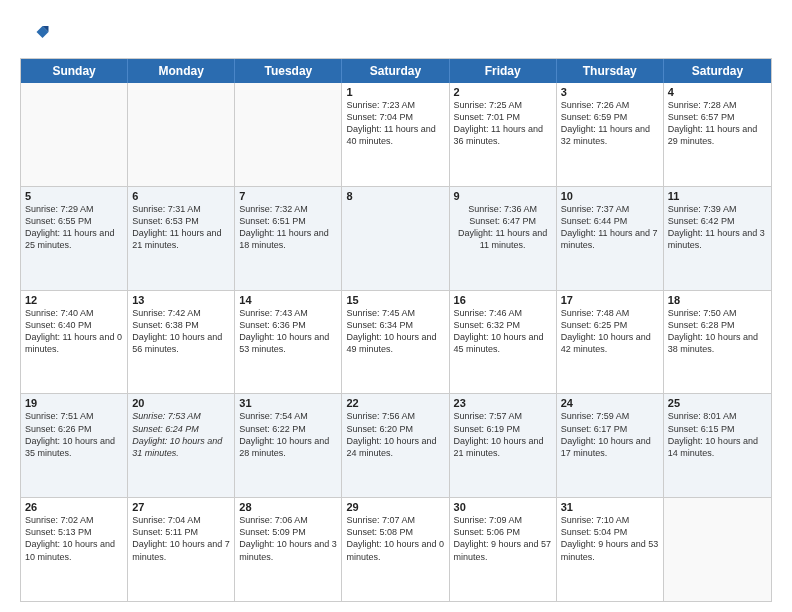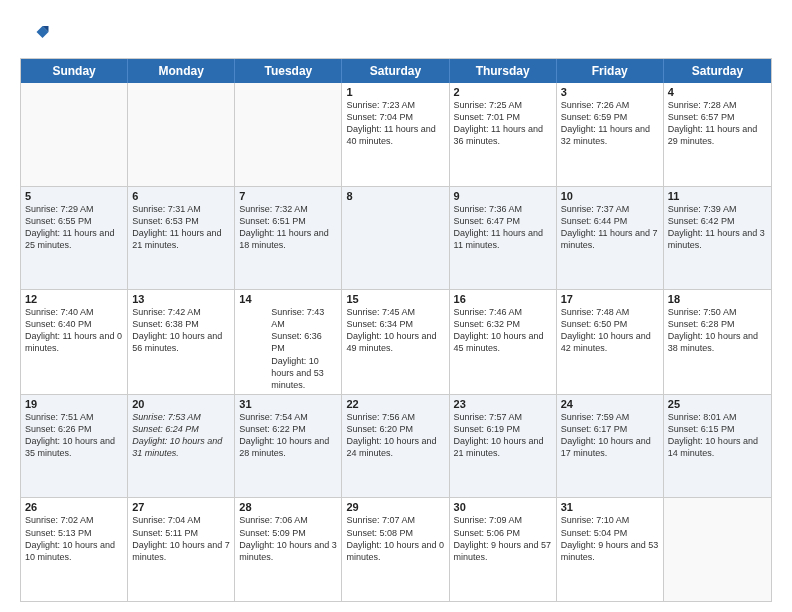--- a/index.html
+++ b/index.html
@@ -131,22 +131,22 @@
       <div class="subtitle"></div>
     </div>
   </div>
 
   <div class="calendar">
     <div class="cal-header">
     <div class="cal-header-cell">Sunday</div>
         <div class="cal-header-cell">Monday</div>
         <div class="cal-header-cell">Tuesday</div>
         <div class="cal-header-cell">Saturday</div>
+        <div class="cal-header-cell">Friday</div>
         <div class="cal-header-cell">Thursday</div>
-        <div class="cal-header-cell">Friday</div>
         <div class="cal-header-cell">Saturday</div>
       </div>
     <div class="cal-body">
     <div class="cal-row">
           <div class="cal-cell empty"></div>
           <div class="cal-cell empty"></div>
           <div class="cal-cell empty"></div>
           <div class="cal-cell">
             <div class="day-num">1</div>
             <div class="cell-text" style="white-space: pre-line;">Sunrise: 7:23 AM
@@ -189,21 +189,21 @@
             <div class="day-num">7</div>
             <div class="cell-text" style="white-space: pre-line;">Sunrise: 7:32 AM
 Sunset: 6:51 PM
 Daylight: 11 hours and 18 minutes.</div>
           </div>
           <div class="cal-cell">
             <div class="day-num">8</div>
           </div>
           <div class="cal-cell">
             <div class="day-num">9</div>
-            <div class="cell-text" style="white-space: pre-line;">Sunrise: 7:36 AM
+            <div class="cell-text" style="white-space: pre-line; text-align: center;">Sunrise: 7:36 AM
 Sunset: 6:47 PM
 Daylight: 11 hours and 11 minutes.</div>
           </div>
           <div class="cal-cell">
             <div class="day-num">10</div>
             <div class="cell-text" style="white-space: pre-line;">Sunrise: 7:37 AM
 Sunset: 6:44 PM
 Daylight: 11 hours and 7 minutes.</div>
           </div>
           <div class="cal-cell">
@@ -221,40 +221,40 @@
 Daylight: 11 hours and 0 minutes.</div>
           </div>
           <div class="cal-cell">
             <div class="day-num">13</div>
             <div class="cell-text" style="white-space: pre-line;">Sunrise: 7:42 AM
 Sunset: 6:38 PM
 Daylight: 10 hours and 56 minutes.</div>
           </div>
           <div class="cal-cell">
             <div class="day-num">14</div>
-            <div class="cell-text" style="white-space: pre-line; margin-left: 32px;">Sunrise: 7:43 AM
+            <div class="cell-text" style="white-space: pre-line;">Sunrise: 7:43 AM
 Sunset: 6:36 PM
 Daylight: 10 hours and 53 minutes.</div>
           </div>
           <div class="cal-cell">
             <div class="day-num">15</div>
             <div class="cell-text" style="white-space: pre-line;">Sunrise: 7:45 AM
 Sunset: 6:34 PM
 Daylight: 10 hours and 49 minutes.</div>
           </div>
           <div class="cal-cell">
             <div class="day-num">16</div>
             <div class="cell-text" style="white-space: pre-line;">Sunrise: 7:46 AM
 Sunset: 6:32 PM
 Daylight: 10 hours and 45 minutes.</div>
           </div>
           <div class="cal-cell">
             <div class="day-num">17</div>
             <div class="cell-text" style="white-space: pre-line;">Sunrise: 7:48 AM
-Sunset: 6:50 PM
+Sunset: 6:25 PM
 Daylight: 10 hours and 42 minutes.</div>
           </div>
           <div class="cal-cell">
             <div class="day-num">18</div>
             <div class="cell-text" style="white-space: pre-line;">Sunrise: 7:50 AM
 Sunset: 6:28 PM
 Daylight: 10 hours and 38 minutes.</div>
           </div>
         </div>
         <div class="cal-row alt-row">

